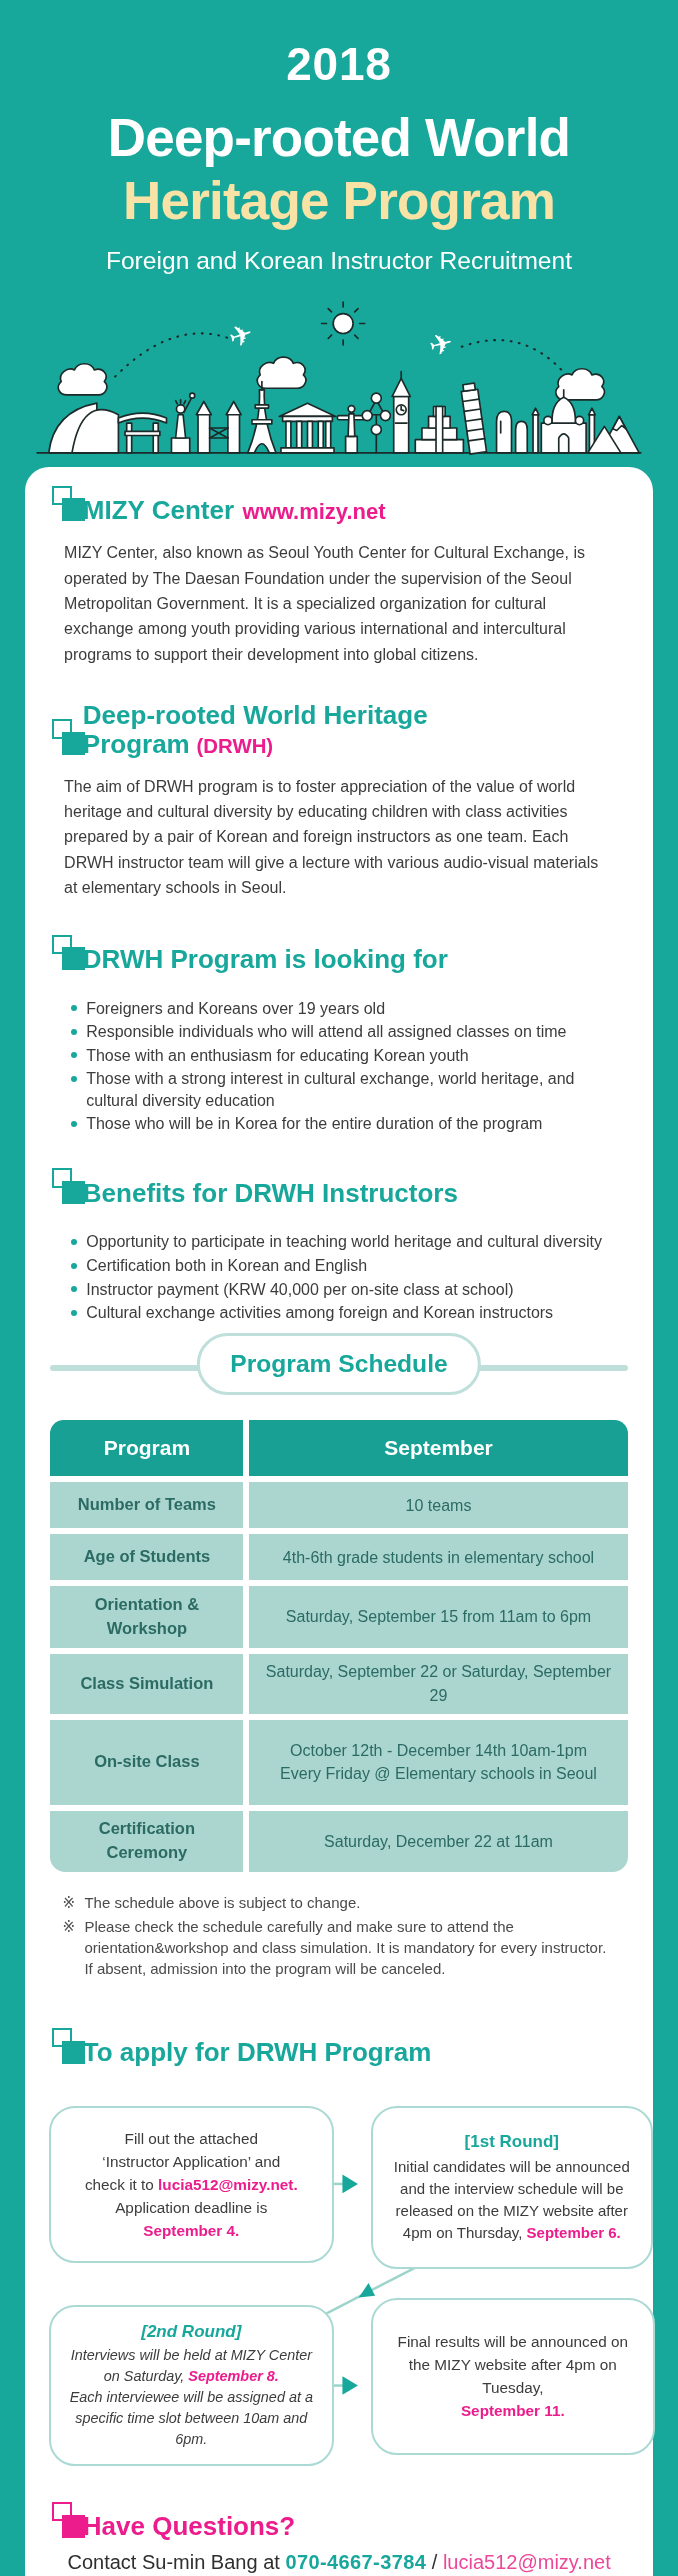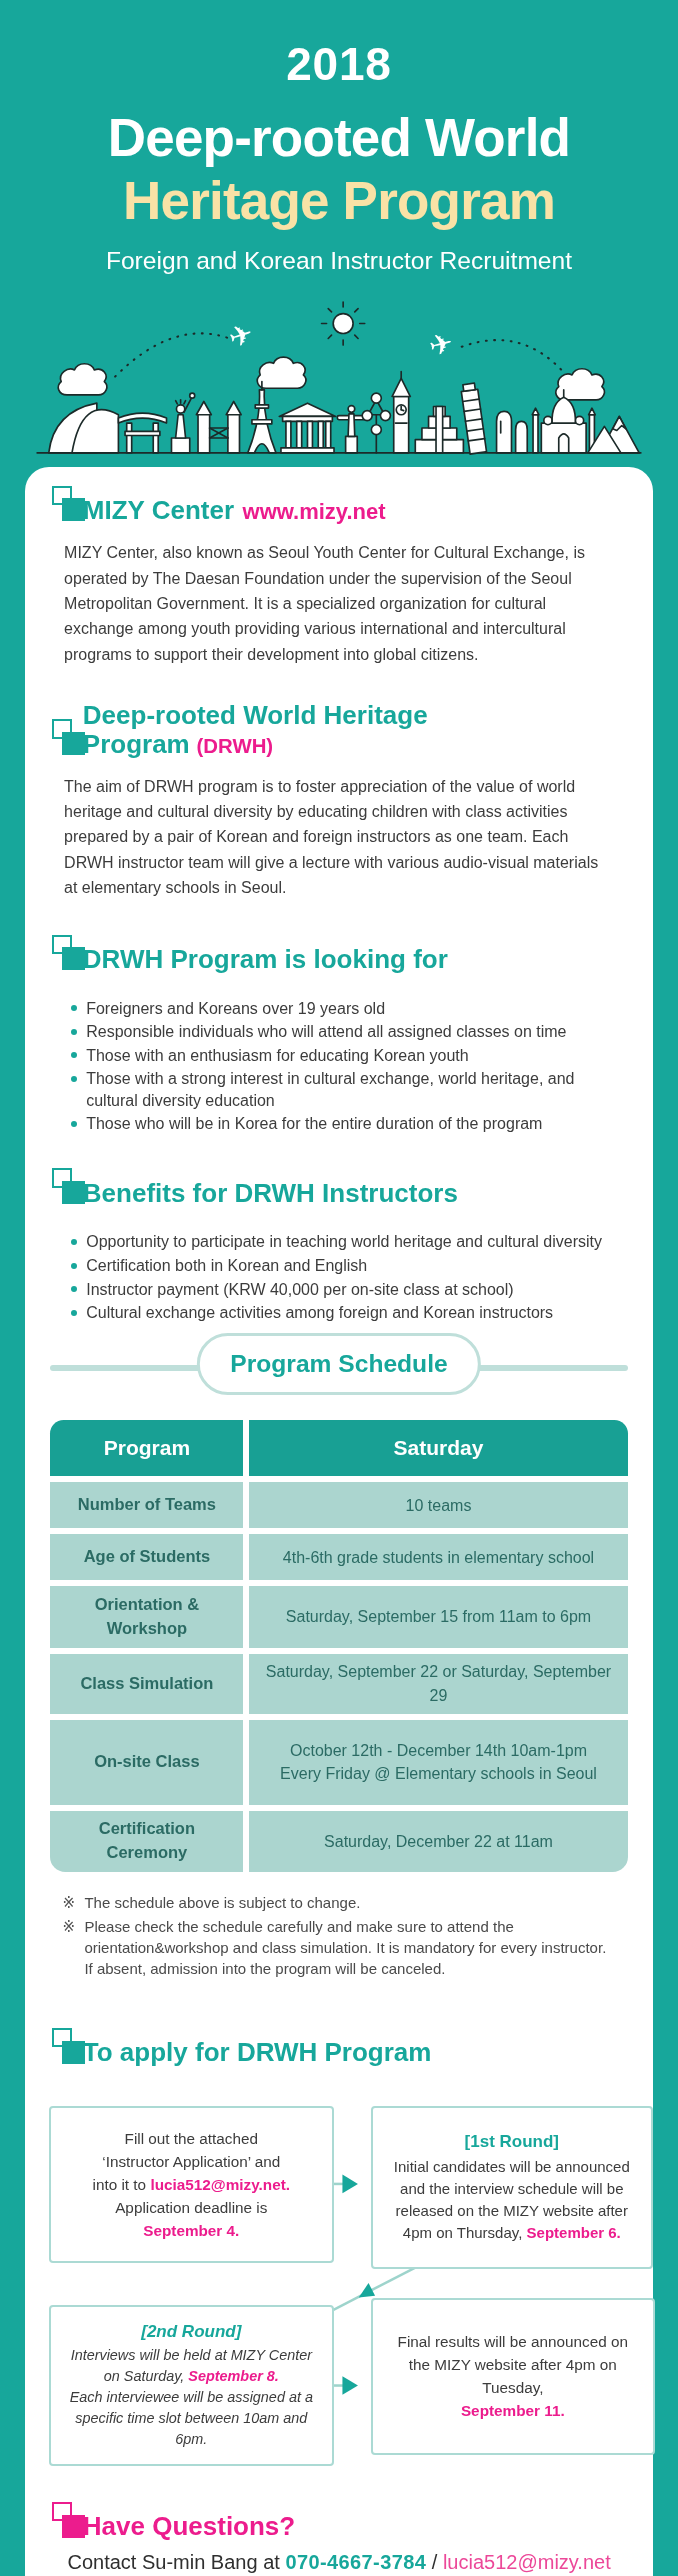--- a/index.html
+++ b/index.html
@@ -83,21 +83,21 @@
   .tbl .td.bl{border-bottom-left-radius:15.3px;}
   .tbl .td.br{border-bottom-right-radius:15.3px;}
   .notes{margin-top:20.4px;color:#4A4A4A;}
   .note{display:flex;font-size:15px;line-height:21px;margin-bottom:2.5px;}
   .note .mk{flex:0 0 22px;color:#555;}
   
   .apply-head{margin-top:49px;}
   .flow{position:relative;margin:39px -13.6px 0;height:360px;}
   .flow svg.connectors{position:absolute;left:0;top:0;width:100%;height:100%;z-index:0;}
   .fbox{
-    position:absolute;z-index:1;background:#fff;border:2.5px solid #ABDAD4;border-radius:4px;
+    position:absolute;z-index:1;background:#fff;border:2.5px solid #ABDAD4;border-radius:26px;
     display:flex;flex-direction:column;align-items:center;justify-content:center;
     text-align:center;font-size:15.3px;line-height:23px;padding:13.6px 15.3px;color:var(--ink);
   }
   .fbox .tag{color:var(--teal);font-weight:700;font-size:17px;margin-bottom:3.4px;}
   .fbox .em{color:var(--pink);font-weight:700;}
   .fbox .em.block{display:block;}
   .b1{left:0;top:0;width:285px;height:157px;}
   .b2{left:322px;top:0;width:282px;height:163px;font-size:15px;line-height:22px;}
   .b3{left:0;top:199px;width:285px;height:161px;font-size:14.4px;line-height:21px;font-style:italic;}
   .b4{left:322px;top:192px;width:284px;height:157px;}
@@ -339,21 +339,21 @@
         <li>Cultural exchange activities among foreign and Korean instructors</li>
       </ul>
     </section>
 
     <div class="sec badge-row">
       <div class="badge">Program Schedule</div>
     </div>
 
     <div class="tbl">
       <div class="th l">Program</div>
-      <div class="th r">Saturday</div>
+      <div class="th r">September</div>
 
       <div class="td prog">Number of Teams</div>
       <div class="td">10 teams</div>
 
       <div class="td prog">Age of Students</div>
       <div class="td">4th-6th grade students in elementary school</div>
 
       <div class="td prog">Orientation &amp; Workshop</div>
       <div class="td">Saturday, September 15 from 11am to 6pm</div>
 
@@ -396,21 +396,21 @@
           <polygon points="360,81 379,92 360,103" fill="#17A79B"></polygon>
           <line x1="475" y1="178" x2="330" y2="250" stroke="#9ED4CC" stroke-width="3"></line>
           <polygon points="380,226 400,224 392,209" fill="#17A79B"></polygon>
           <line x1="326" y1="330" x2="362" y2="330" stroke="#9ED4CC" stroke-width="3"></line>
           <polygon points="360,319 379,330 360,341" fill="#17A79B"></polygon>
         </svg>
 
         <div class="fbox b1">
           <div>Fill out the attached</div>
           <div>‘Instructor Application’ and</div>
-          <div><span>into it to </span><span class="em">lucia512@mizy.net.</span></div>
+          <div><span>check it to </span><span class="em">lucia512@mizy.net.</span></div>
           <div>Application deadline is</div>
           <div class="em">September 4.</div>
         </div>
 
         <div class="fbox b2">
           <div class="tag">[1st Round]</div>
           <div><span>Initial candidates will be announced and the interview schedule will be released on the MIZY website after 4pm on Thursday, </span><span class="em">September 6.</span></div>
         </div>
 
         <div class="fbox b3">

